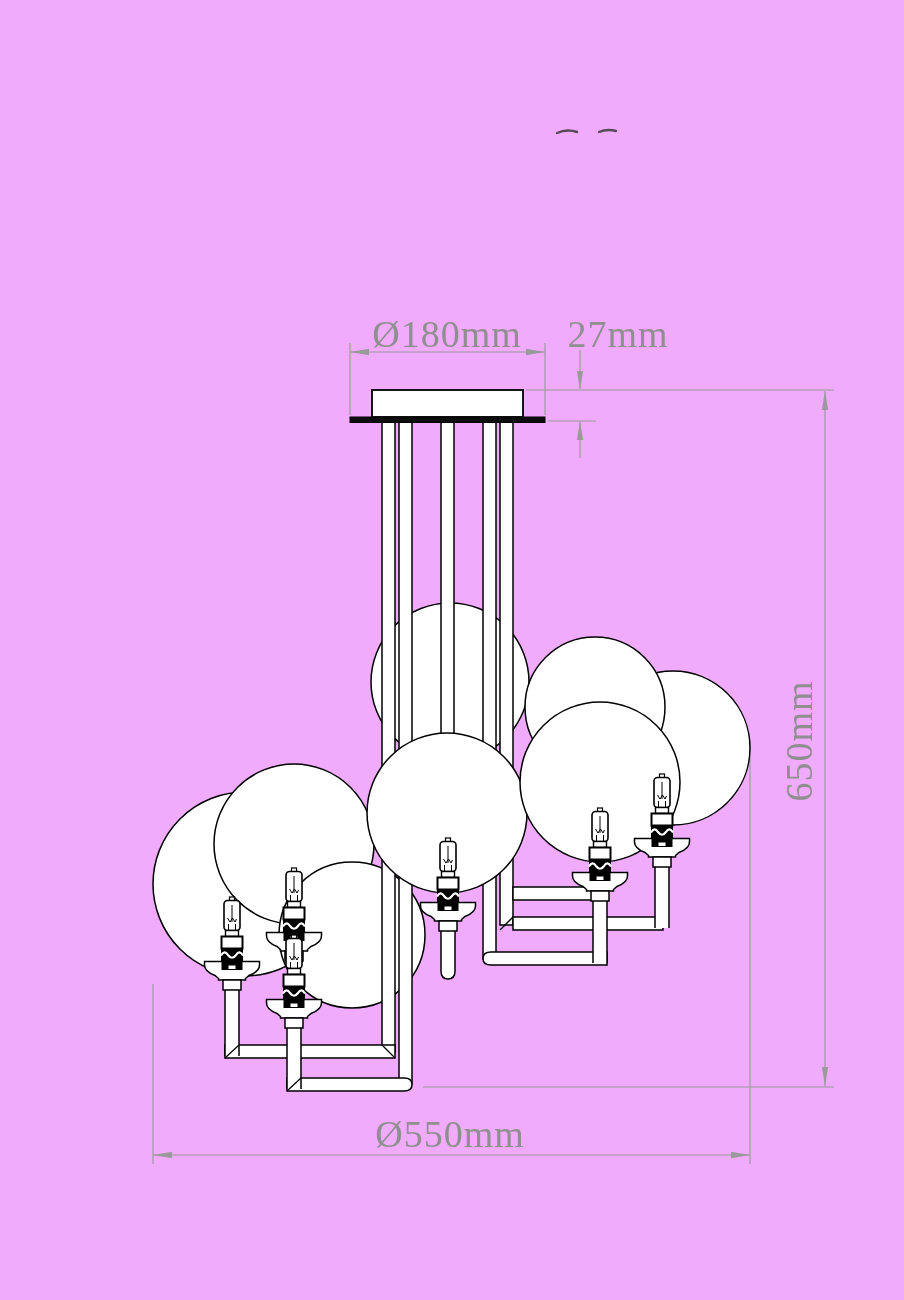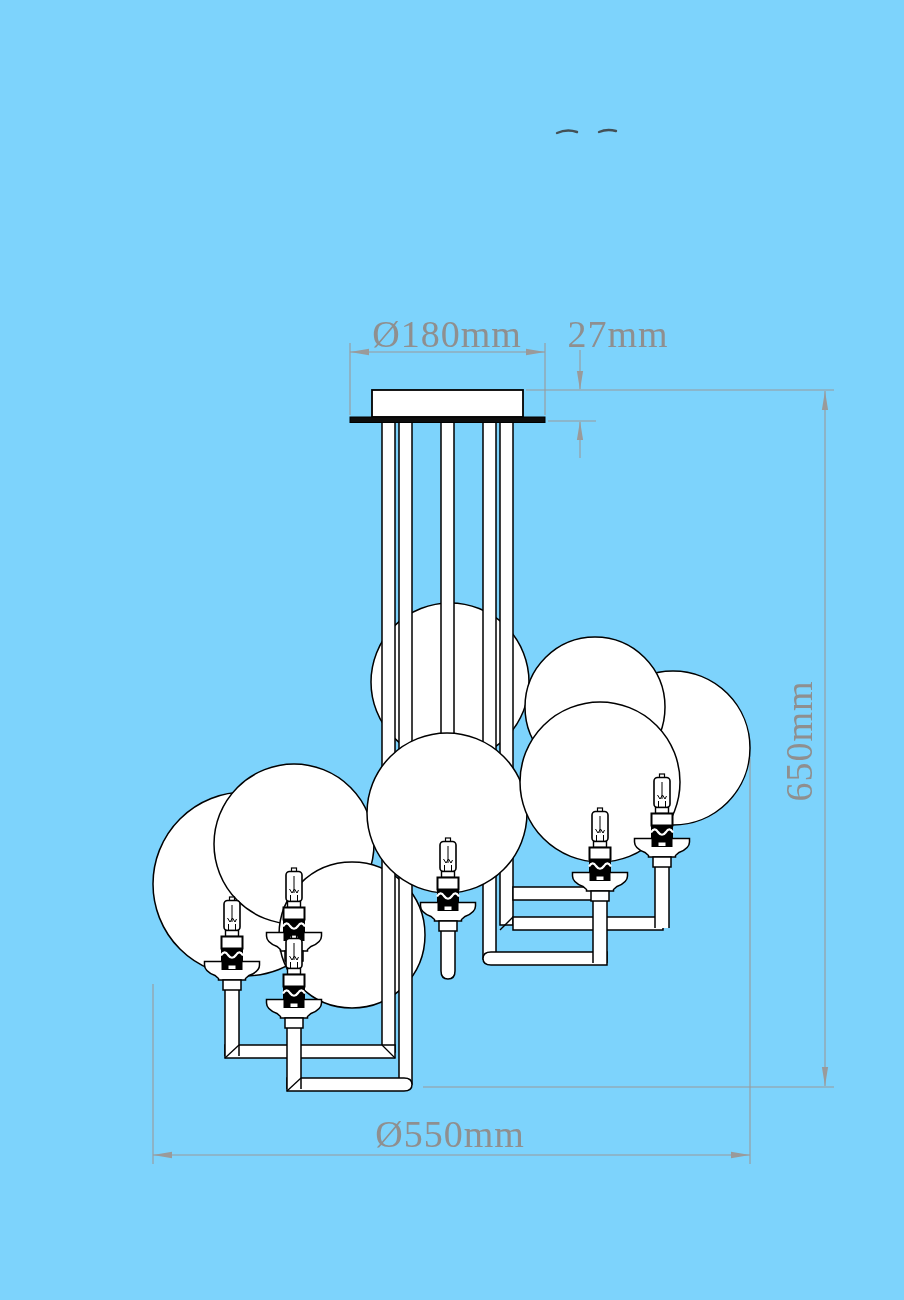--- a/index.html
+++ b/index.html
@@ -1,16 +1,16 @@
 <!DOCTYPE html>
 <html><head>
 <meta charset="utf-8">
 <style>
   html,body{margin:0;padding:0;background:#ffffff;}
-  .stage{width:904px;height:1300px;position:relative;background:#7dd3fc;overflow:hidden;}
+  .stage{width:904px;height:1300px;position:relative;background:#f0abfc;overflow:hidden;}
   svg{display:block;}
   .dimtext{font-family:"Liberation Serif","DejaVu Serif",serif;font-size:38px;fill:#8f8f8f;letter-spacing:1px;}
   .dimline{stroke:#9a9a9a;stroke-width:1.1;fill:none;}
   .dimarrow{fill:#9a9a9a;stroke:none;}
   .tube{fill:#fff;stroke:#000;stroke-width:1.5;}
   .globe{fill:#fff;stroke:#000;stroke-width:1.5;}
   .wht{fill:#fff;stroke:#000;stroke-width:1.5;}
 </style>
 </head>
 <body>

